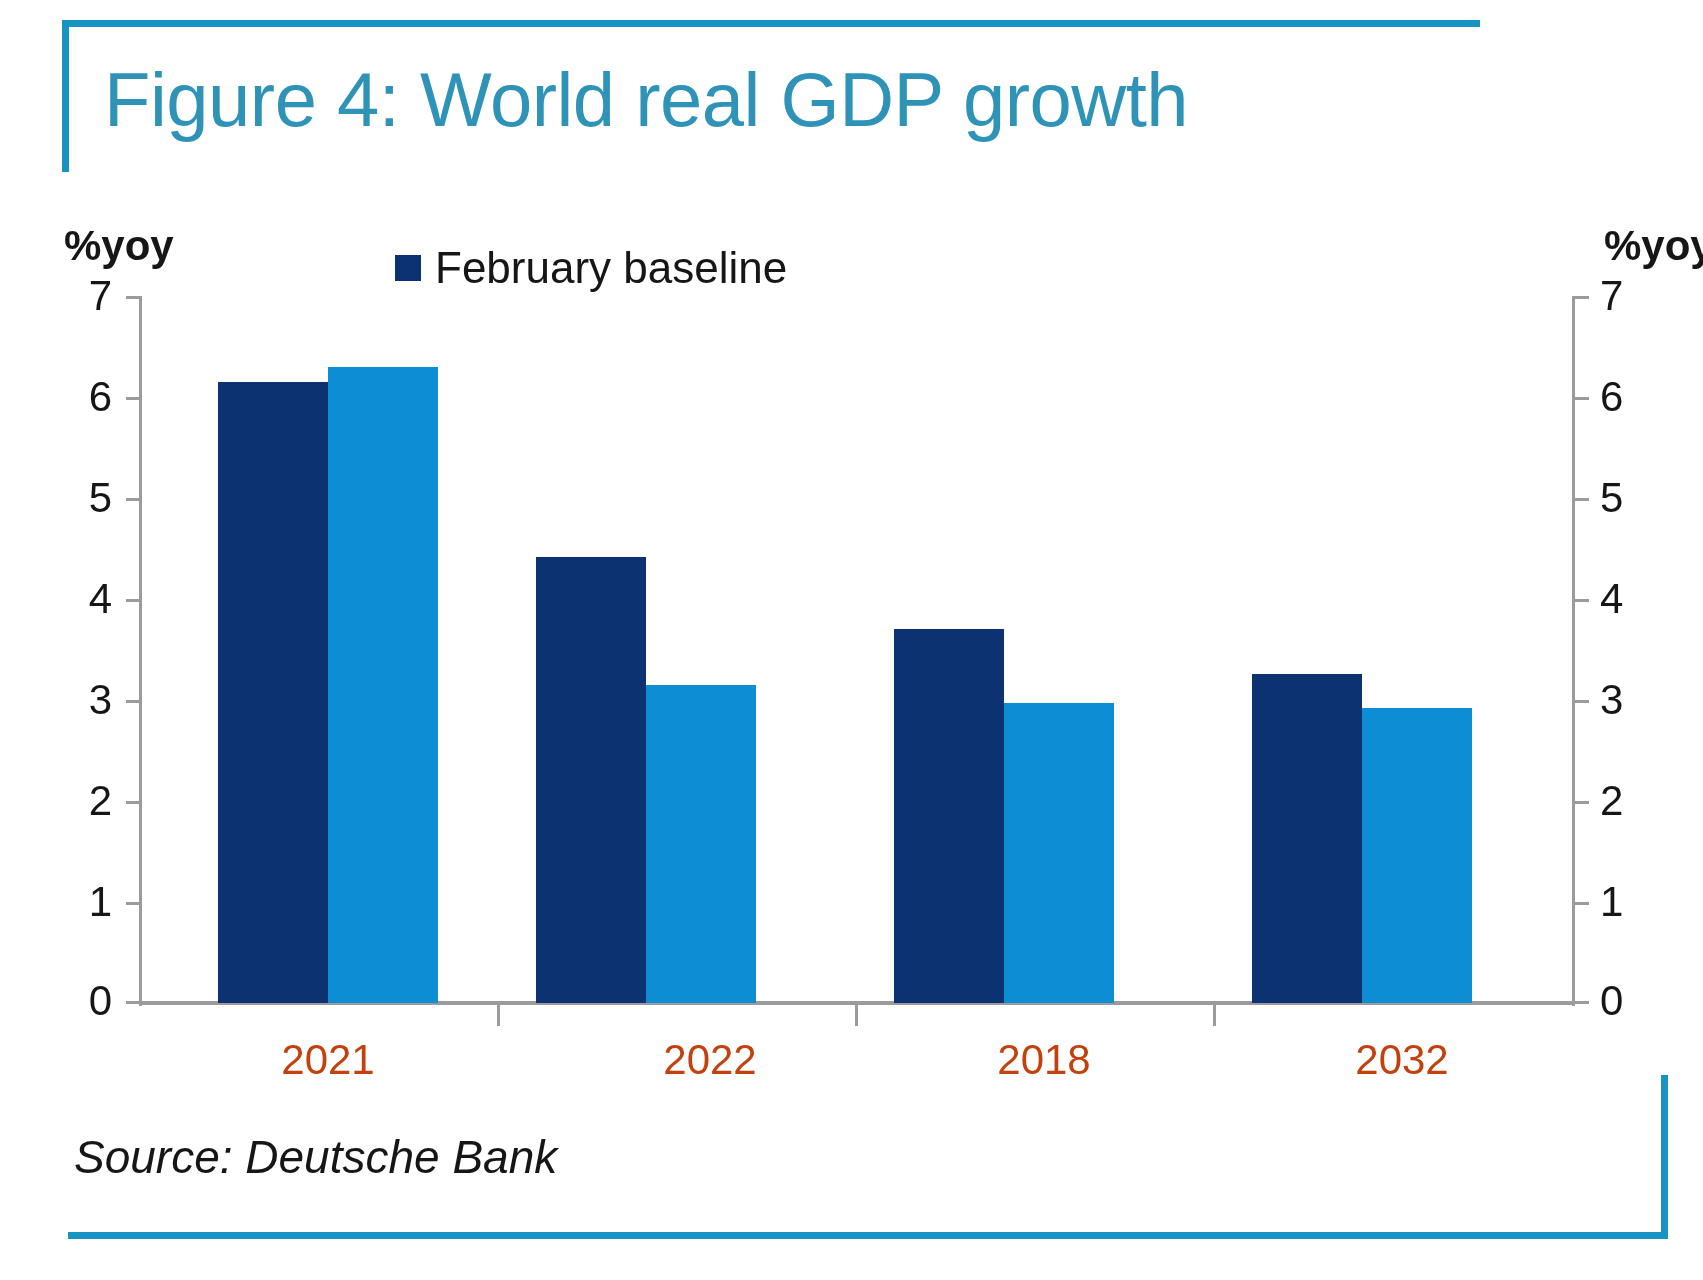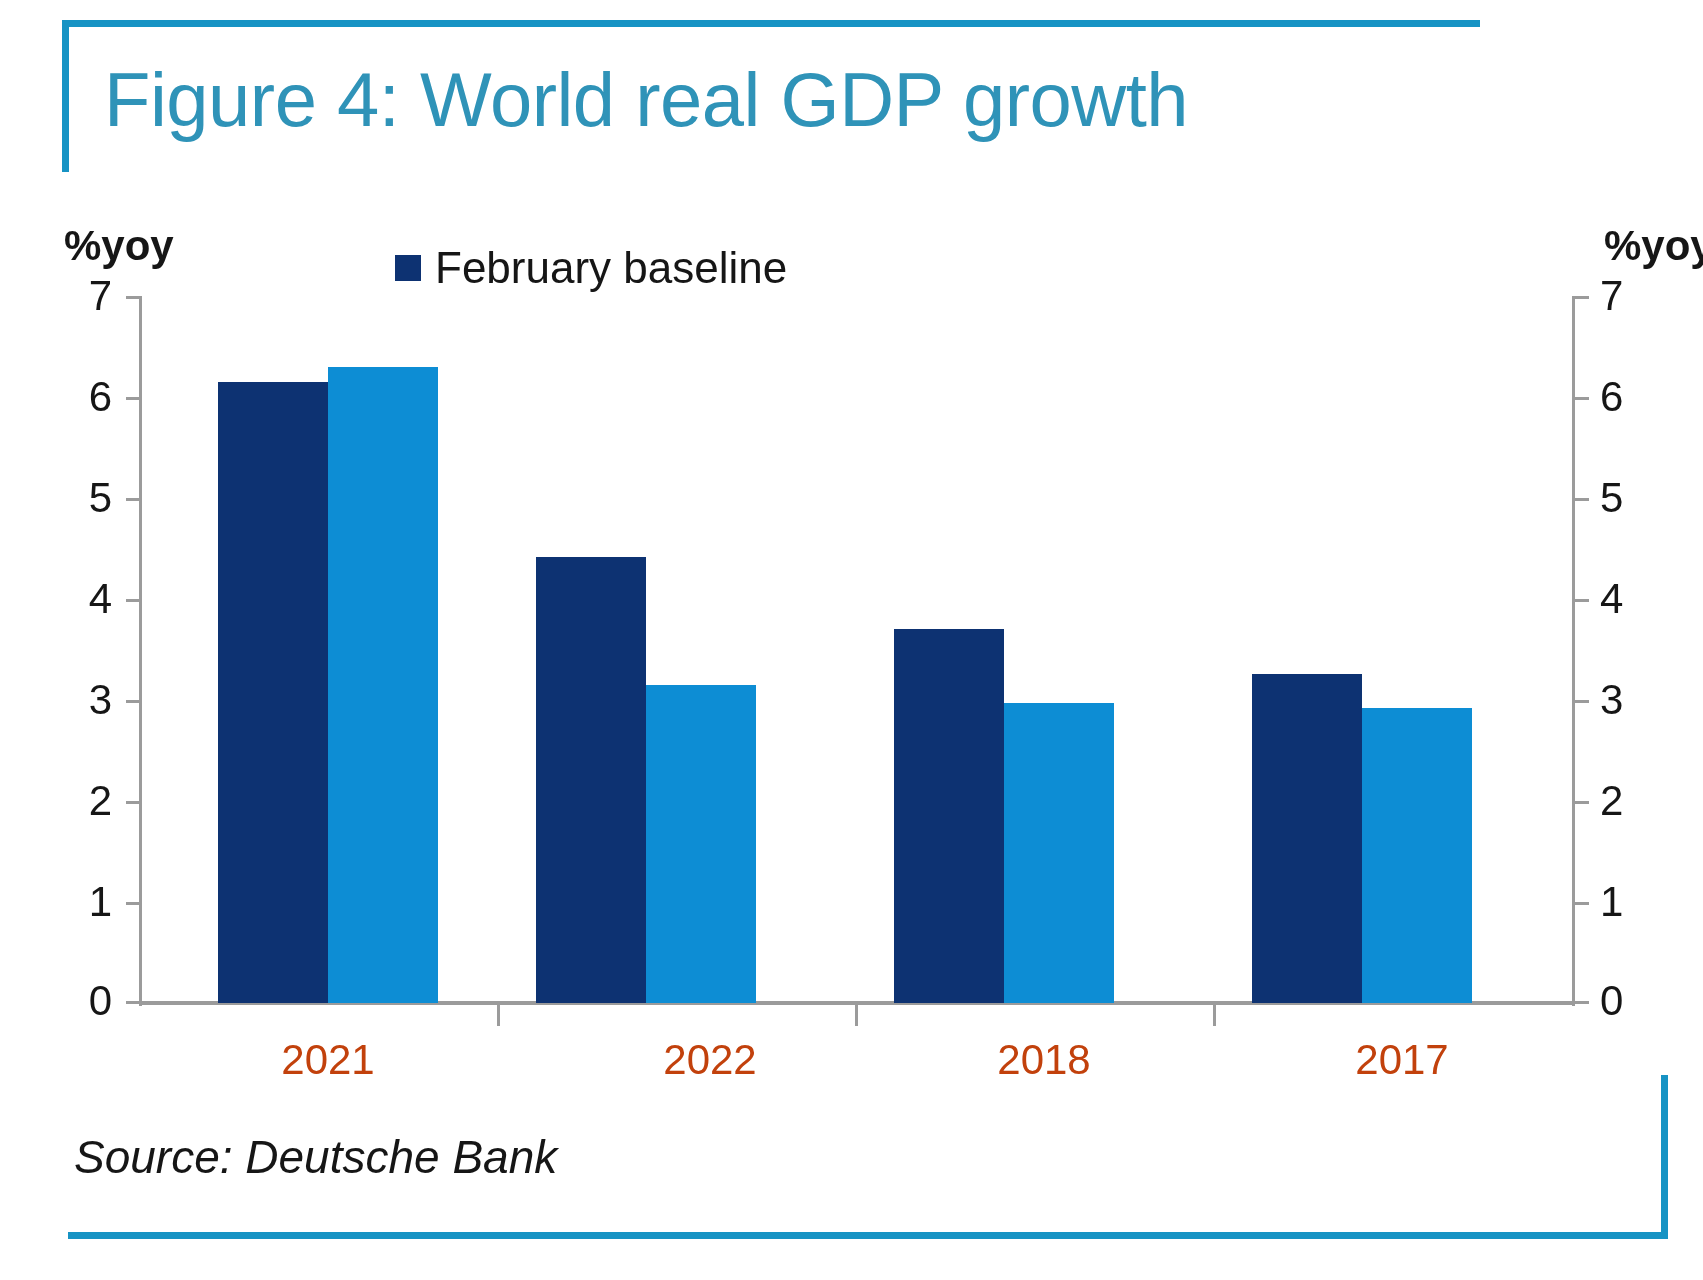--- a/index.html
+++ b/index.html
@@ -272,19 +272,19 @@
       <div class="bar dec" style="left: 754px; width: 110px; height: 373.7px; background: rgb(13, 50, 114);"></div>
       <div class="bar apr" style="left: 864px; width: 110px; height: 299.97px; background: rgb(13, 141, 212);"></div>
 
       <div class="bar dec" style="left: 1112px; width: 110px; height: 329.26px; background: rgb(13, 50, 114);"></div>
       <div class="bar apr" style="left: 1222px; width: 110px; height: 294.92px; background: rgb(13, 141, 212);"></div>
     </div>
 
     <div class="cat-label" style="left:328px;">2021</div>
     <div class="cat-label" style="left:686px;margin-left:24px;">2022</div>
     <div class="cat-label" style="left:1044px;">2018</div>
-    <div class="cat-label" style="left:1402px;">2017</div>
+    <div class="cat-label" style="left:1402px;">2032</div>
 
   </div>
 
   <div id="source-note">Source: Deutsche Bank</div>
 
 </div>
 
 </body></html>

